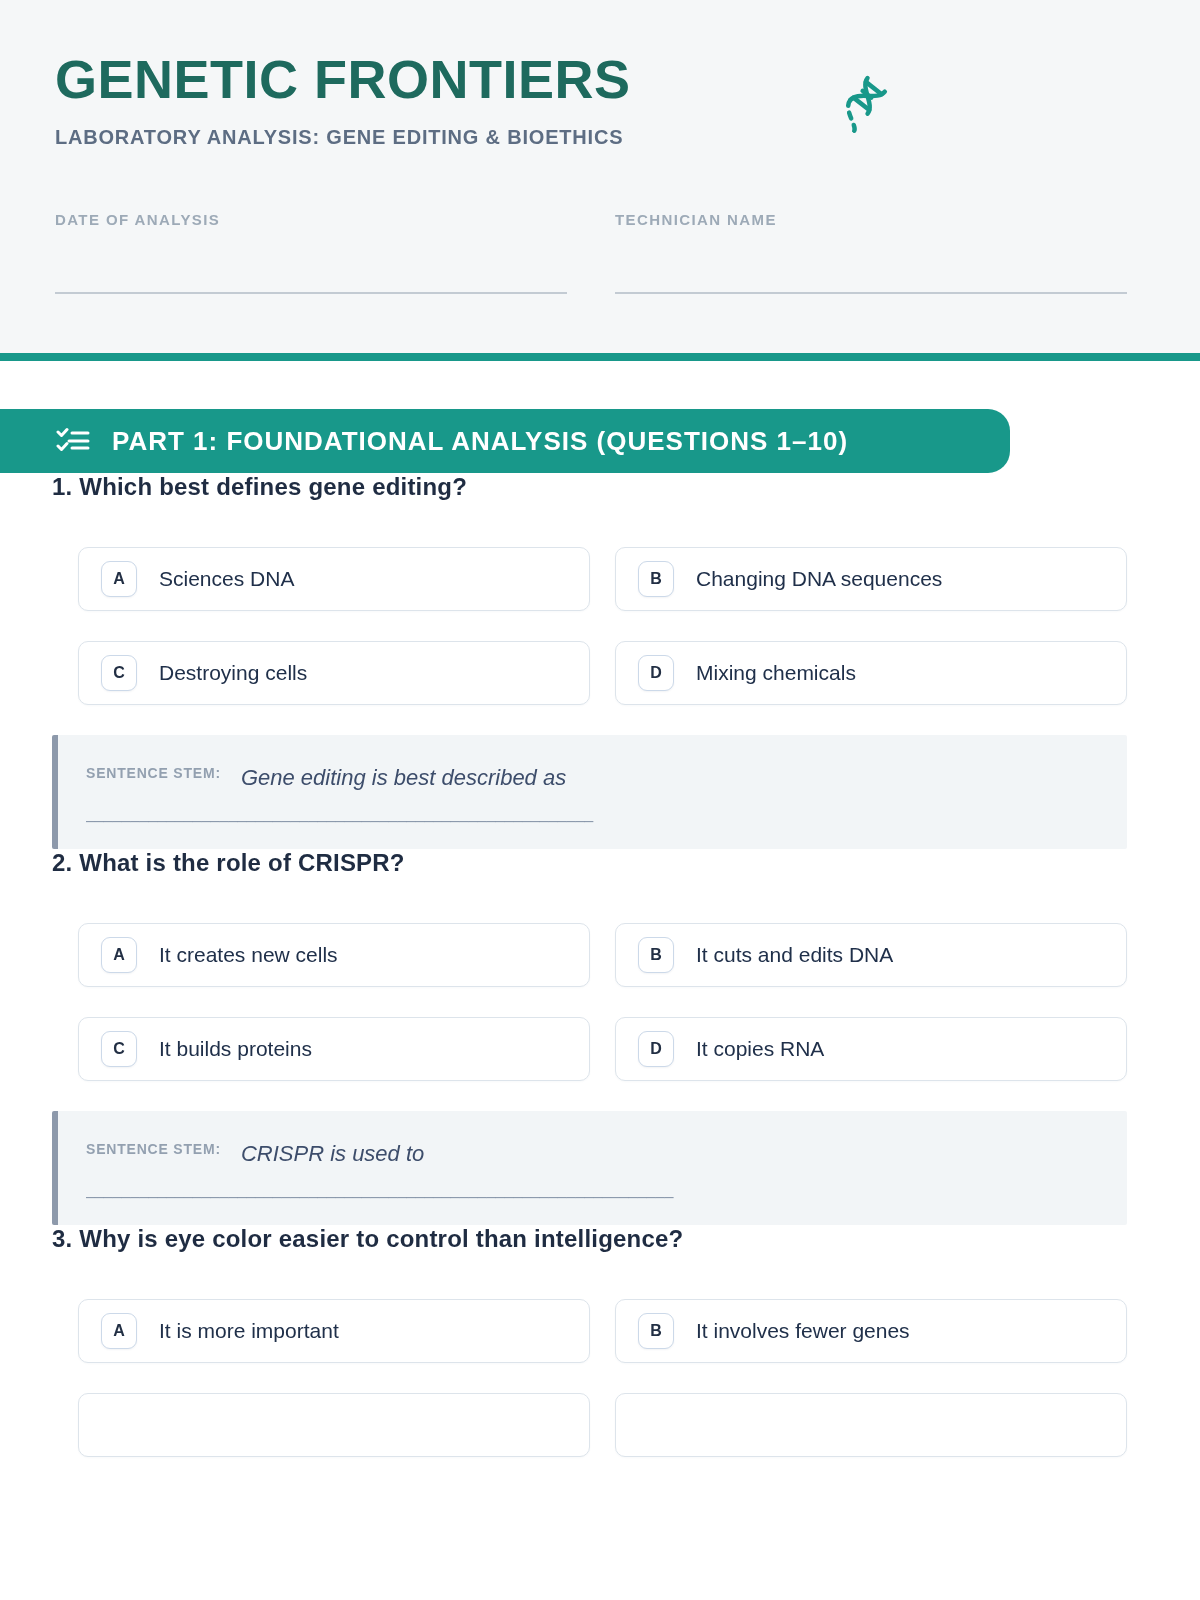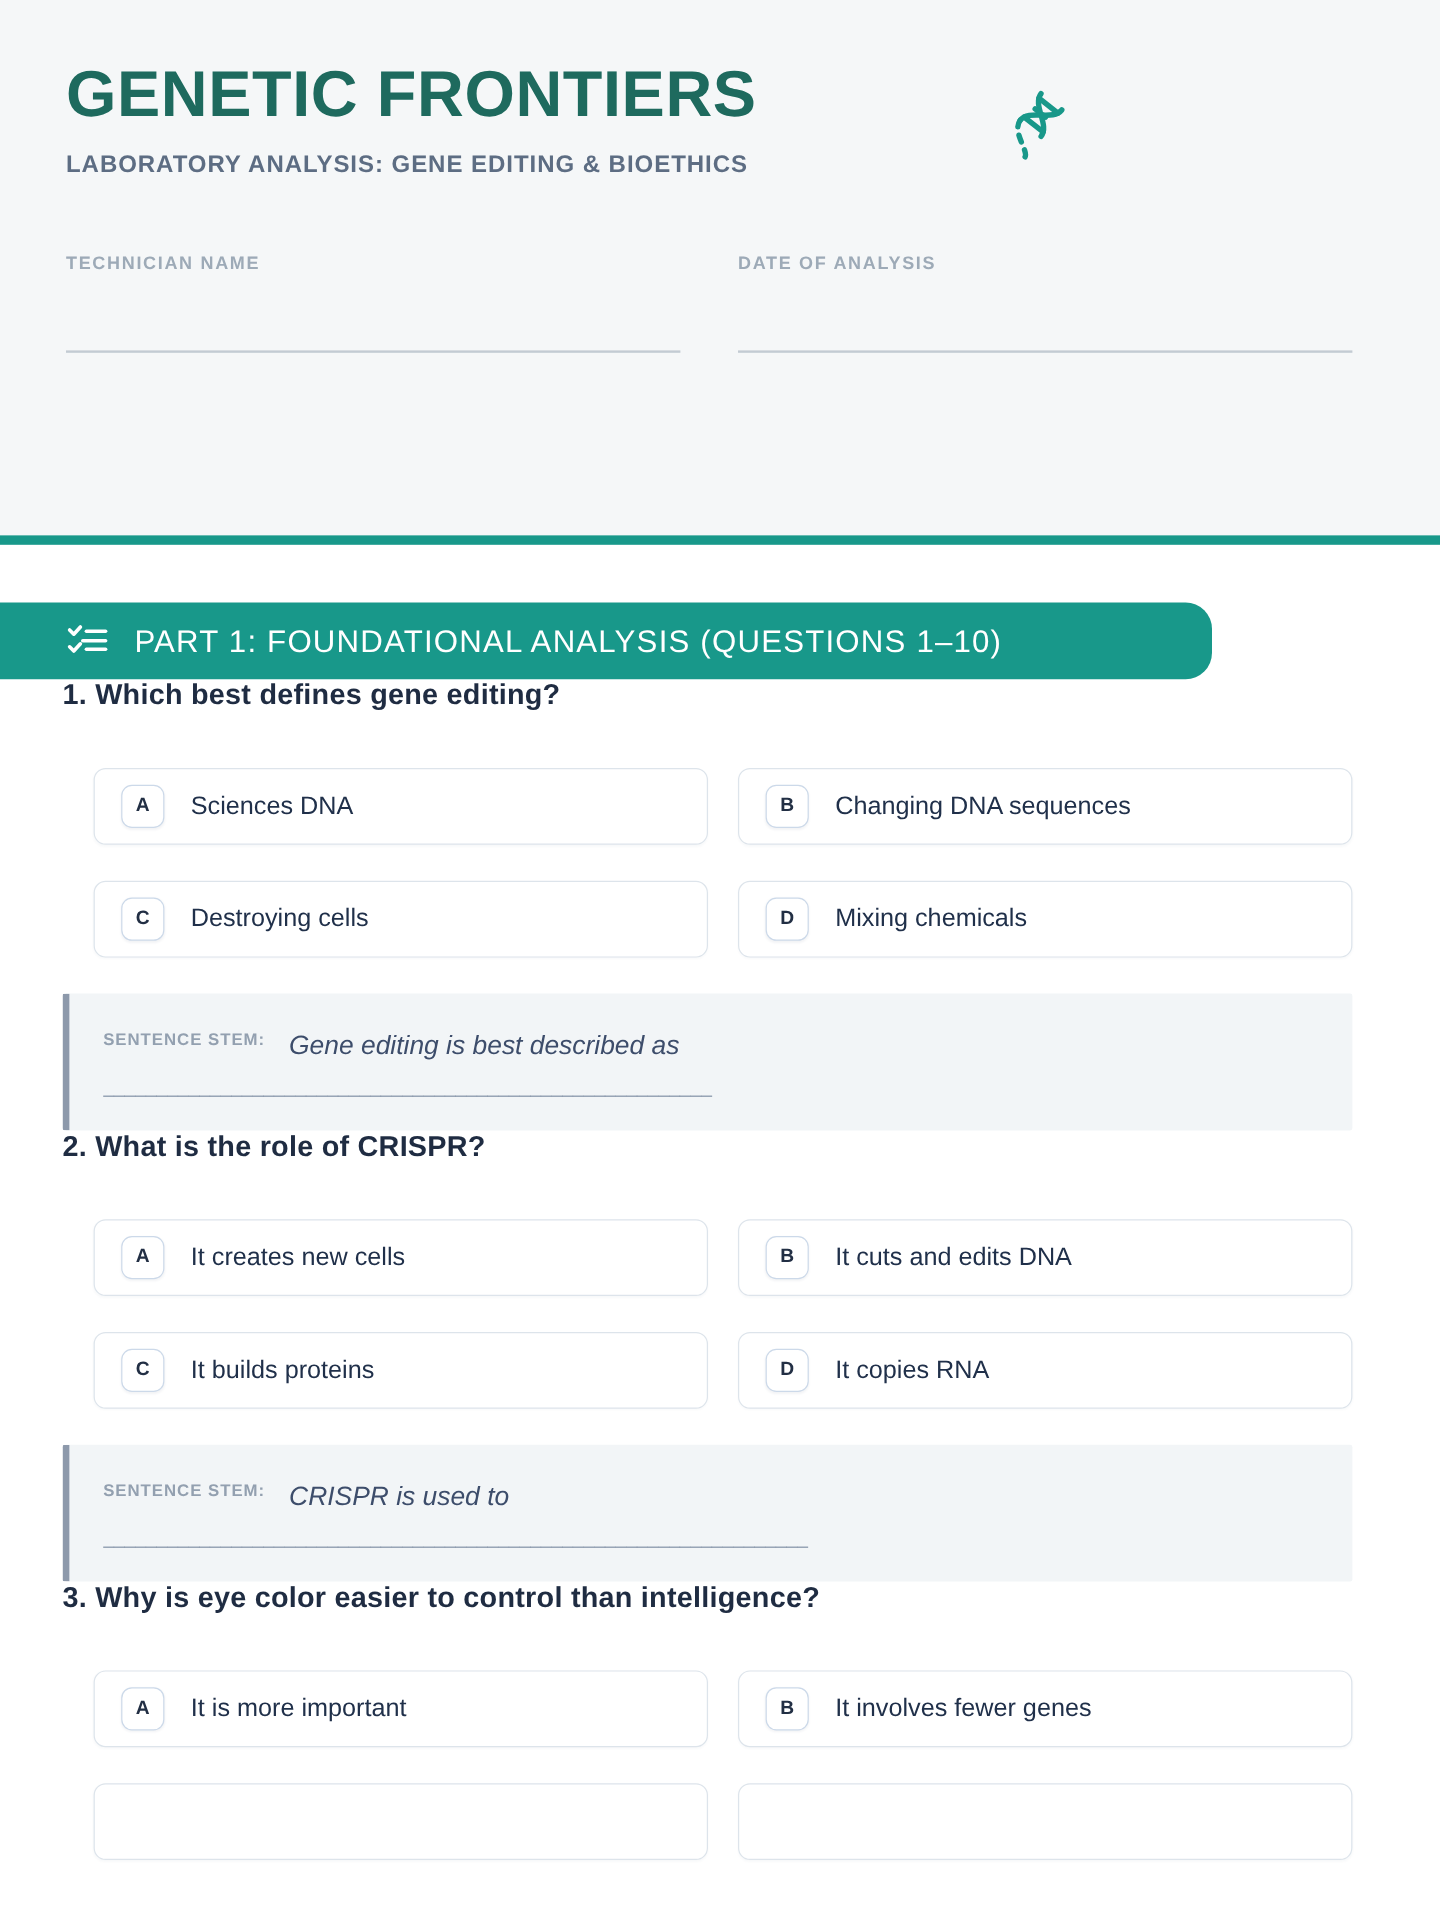--- a/index.html
+++ b/index.html
@@ -11,21 +11,21 @@
   .page {
     width: 1200px; height: 1600px;
     overflow: hidden;
     background: #ffffff;
     position: relative;
   }
 
   
   .header {
     background: #f5f7f8;
-    height: 446px;
+    height: 353px;
     padding: 52px 73px 0 55px;
     position: relative;
   }
   .header-top { display: flex; justify-content: space-between; align-items: flex-start; }
   .title {
     color: #1e6a5e;
     font-size: 54px;
     font-weight: 800;
     letter-spacing: 0.5px;
     line-height: 1.0;
@@ -66,21 +66,21 @@
     margin-top: 48px;
     width: 1010px;
     height: 64px;
     background: #18988a;
     border-radius: 0 22px 22px 0;
     display: flex; align-items: center;
     padding-left: 56px;
     gap: 22px;
   }
   .part-banner-title {
-    color: #ffffff; font-size: 26px; font-weight: 400; letter-spacing: 1px;
+    color: #ffffff; font-size: 26px; font-weight: 700; letter-spacing: 1px;
   }
 
   
   .main { padding: 0 73px 0 52px; }
   .question { }
   .q-heading {
     color: #1f2c42; font-size: 24px; font-weight: 700; letter-spacing: 0.2px;
   }
   .options-grid {
     margin: 46px 0 0 26px;
@@ -159,25 +159,25 @@
                 <line x1="15" y1="30" x2="35" y2="30"></line>
               </g>
             </svg>
           </span>
         </div>
       </div>
     </div>
 
     <div class="fields-row">
       <div class="field">
+        <div class="field-label">DATE OF ANALYSIS</div>
+        <div class="field-line"></div>
+      </div>
+      <div class="field">
         <div class="field-label">TECHNICIAN NAME</div>
-        <div class="field-line"></div>
-      </div>
-      <div class="field">
-        <div class="field-label">DATE OF ANALYSIS</div>
         <div class="field-line"></div>
       </div>
     </div>
   </div>
 
   <div class="divider-bar"></div>
 
   <div class="part-banner">
     <span>
       <svg class="icon-svg" width="34" height="30" viewBox="0 0 34 30">

